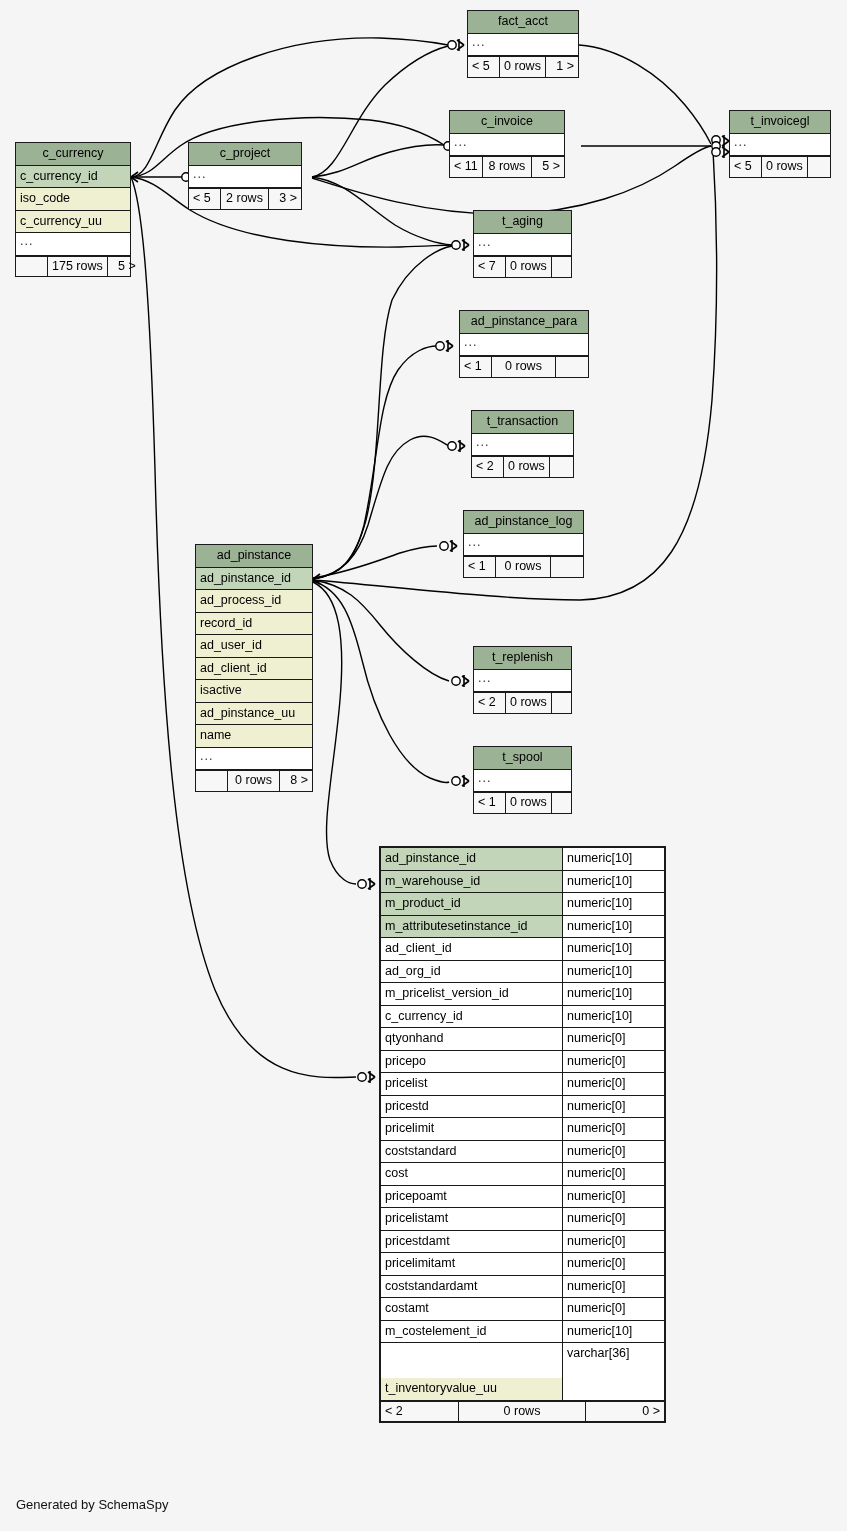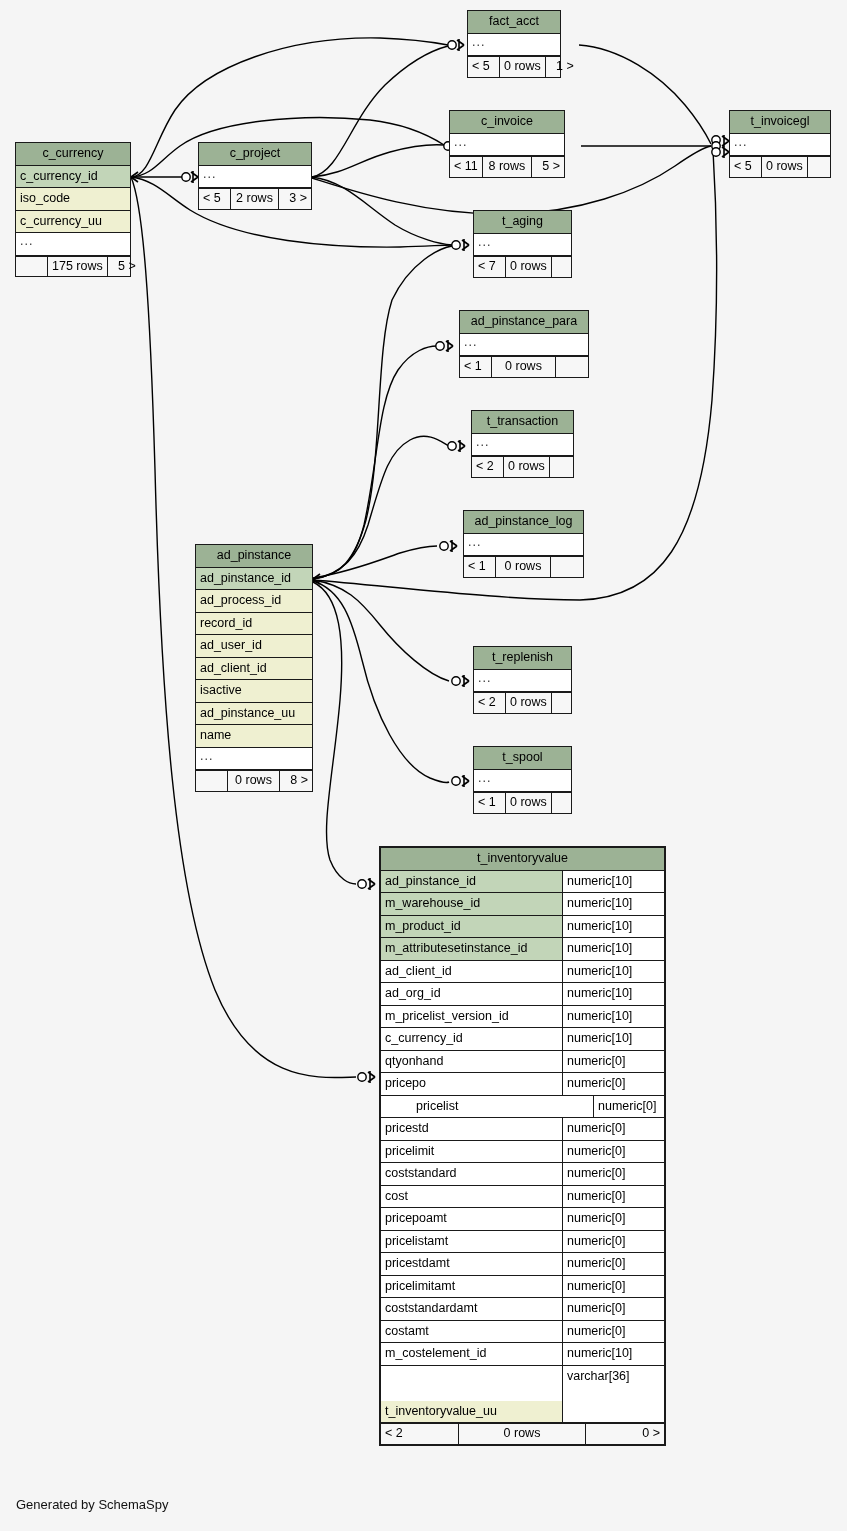--- a/index.html
+++ b/index.html
@@ -218,30 +218,30 @@
         <div class="tn-row">
           <div class="tn-col-name idx">c_currency_uu</div>
         </div>
         <div class="tn-ellipsis">...</div>
         <div class="tn-footer">
           <div class="fo-left" style="flex: 0 0 32px;"></div>
           <div class="fo-center">175 rows</div>
           <div class="fo-right" style="flex: 0 0 32px;">5 &gt;</div>
         </div>
       </div>
-      <div class="table-node" style="left: 198px; top: 142px; width: 114px;">
+      <div class="table-node" style="left: 188px; top: 142px; width: 114px;">
         <div class="tn-header">c_project</div>
         <div class="tn-ellipsis">...</div>
         <div class="tn-footer">
           <div class="fo-left" style="flex: 0 0 32px;">&lt; 5</div>
           <div class="fo-center">2 rows</div>
           <div class="fo-right" style="flex: 0 0 32px;">3 &gt;</div>
         </div>
       </div>
-      <div class="table-node" style="left: 467px; top: 10px; width: 94px;">
+      <div class="table-node" style="left: 467px; top: 10px; width: 112px;">
         <div class="tn-header">fact_acct</div>
         <div class="tn-ellipsis">...</div>
         <div class="tn-footer">
           <div class="fo-left" style="flex: 0 0 32px;">&lt; 5</div>
           <div class="fo-center">0 rows</div>
           <div class="fo-right" style="flex: 0 0 32px;">1 &gt;</div>
         </div>
       </div>
       <div class="table-node" style="left: 449px; top: 110px; width: 116px;">
         <div class="tn-header">c_invoice</div>
@@ -342,21 +342,20 @@
           <div class="tn-col-name idx">name</div>
         </div>
         <div class="tn-ellipsis">...</div>
         <div class="tn-footer">
           <div class="fo-left" style="flex: 0 0 32px;"></div>
           <div class="fo-center">0 rows</div>
           <div class="fo-right" style="flex: 0 0 32px;">8 &gt;</div>
         </div>
       </div>
       <div class="table-node thick" style="left: 379px; top: 846px; width: 287px;">
-        <div class="tn-header">t_inventoryvalue</div>
         <div class="tn-row">
           <div class="tn-col-name pk" style="flex: 0 0 173px; width: 173px;">ad_pinstance_id</div>
           <div class="tn-col-type pln" style="flex: 1 1 auto;">numeric[10]</div>
         </div>
         <div class="tn-row">
           <div class="tn-col-name pk" style="flex: 0 0 173px; width: 173px;">m_warehouse_id</div>
           <div class="tn-col-type pln" style="flex: 1 1 auto;">numeric[10]</div>
         </div>
         <div class="tn-row">
           <div class="tn-col-name pk" style="flex: 0 0 173px; width: 173px;">m_product_id</div>
@@ -384,21 +383,21 @@
         </div>
         <div class="tn-row">
           <div class="tn-col-name pln" style="flex: 0 0 173px; width: 173px;">qtyonhand</div>
           <div class="tn-col-type pln" style="flex: 1 1 auto;">numeric[0]</div>
         </div>
         <div class="tn-row">
           <div class="tn-col-name pln" style="flex: 0 0 173px; width: 173px;">pricepo</div>
           <div class="tn-col-type pln" style="flex: 1 1 auto;">numeric[0]</div>
         </div>
         <div class="tn-row">
-          <div class="tn-col-name pln" style="flex: 0 0 173px; width: 173px; margin-left: 31px;">pricelist</div>
+          <div class="tn-col-name pln" style="flex: 0 0 173px; width: 173px;">pricelist</div>
           <div class="tn-col-type pln" style="flex: 1 1 auto;">numeric[0]</div>
         </div>
         <div class="tn-row">
           <div class="tn-col-name pln" style="flex: 0 0 173px; width: 173px;">pricestd</div>
           <div class="tn-col-type pln" style="flex: 1 1 auto;">numeric[0]</div>
         </div>
         <div class="tn-row">
           <div class="tn-col-name pln" style="flex: 0 0 173px; width: 173px;">pricelimit</div>
           <div class="tn-col-type pln" style="flex: 1 1 auto;">numeric[0]</div>
         </div>

